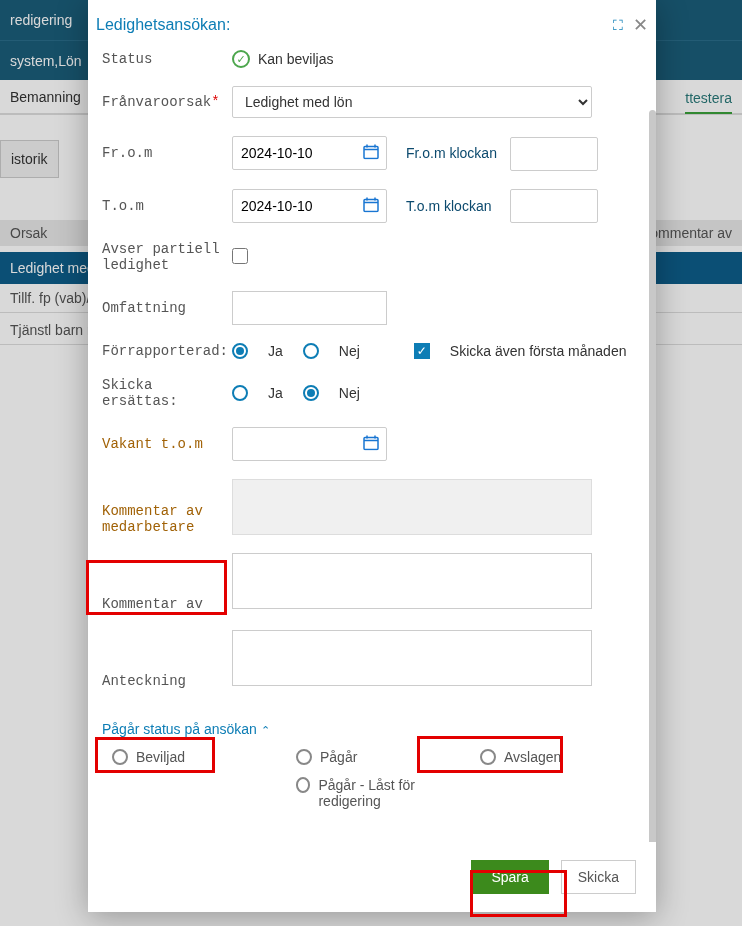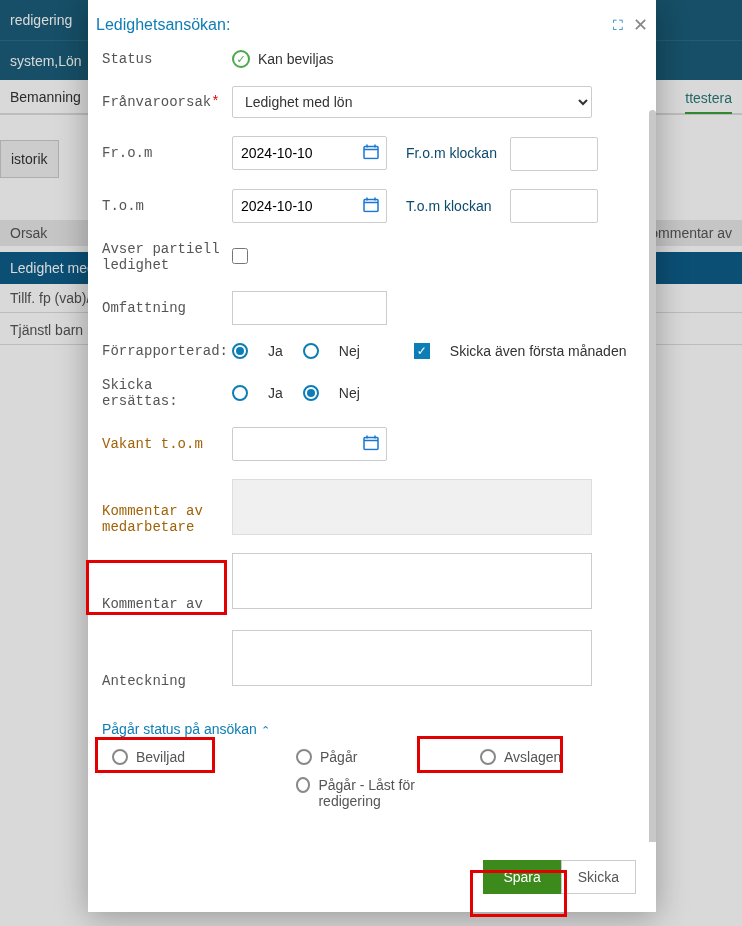--- a/index.html
+++ b/index.html
@@ -327,21 +327,21 @@
     .status-radio-item {
       display: flex;
       align-items: flex-start;
       gap: 8px;
       color: #555;
     }
     .modal-footer {
       padding: 18px 20px 18px 20px;
       display: flex;
       justify-content: flex-end;
-      gap: 0;
+      gap: 12px;
     }
     .btn-save {
       background: #3c8a1c;
       color: #fff;
       border: none;
       padding: 8px 20px;
       font-size: 14px;
       cursor: pointer;
     }
     .btn-cancel {

